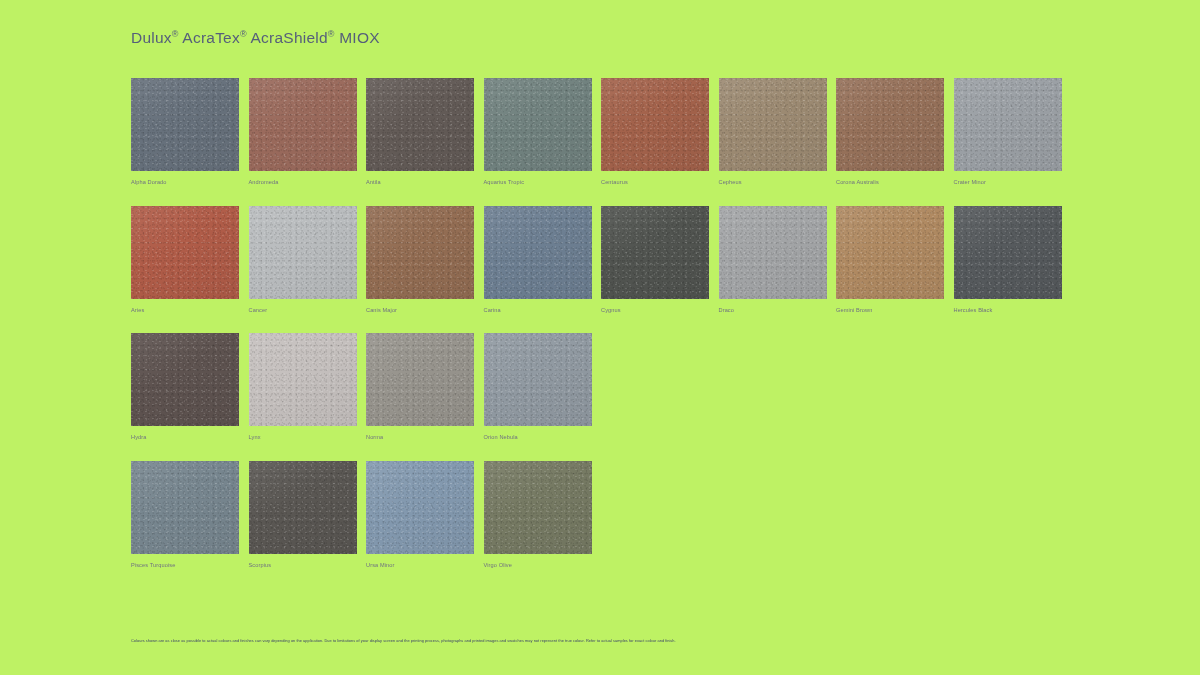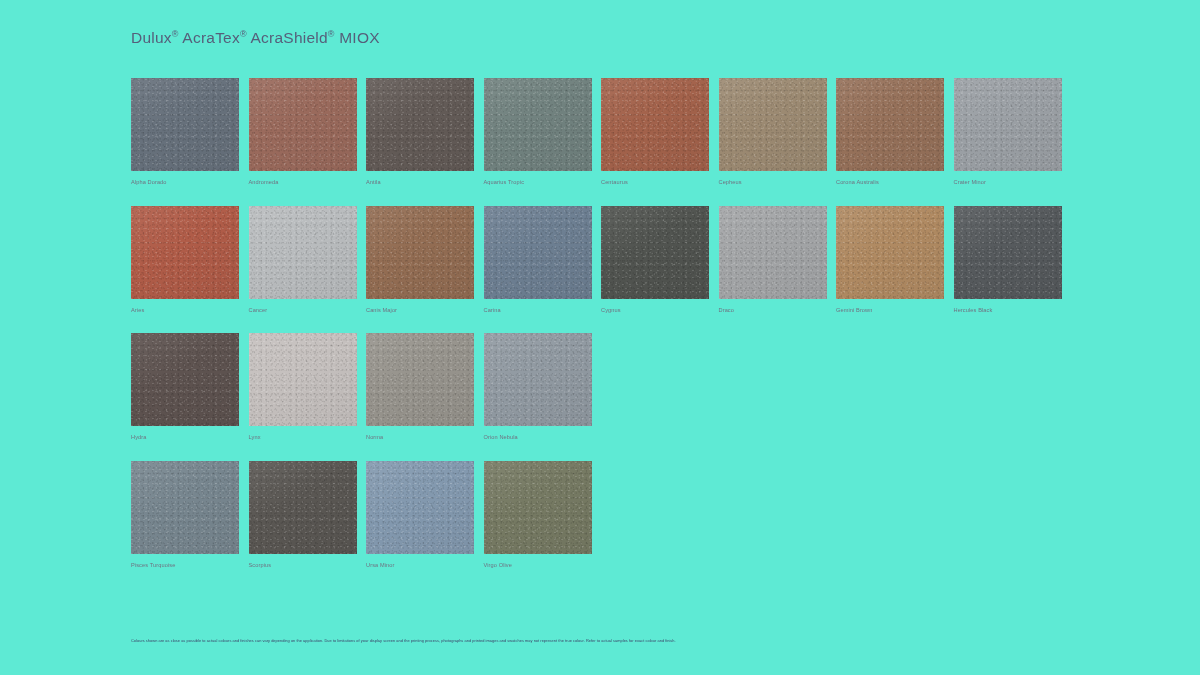--- a/index.html
+++ b/index.html
@@ -9,21 +9,21 @@
     height: 675px;
     background: #ffffff;
     font-family: "Liberation Sans", sans-serif;
     overflow: hidden;
   }
 
   #page {
     position: relative;
     width: 1200px;
     height: 675px;
-    background: #5eead4;
+    background: #bef264;
     text-decoration: underline;
   }
 
   
   #page-title {
     position: absolute;
     left: 131px;
     top: 29px;
     font-size: 15.5px;
     font-weight: 400;

